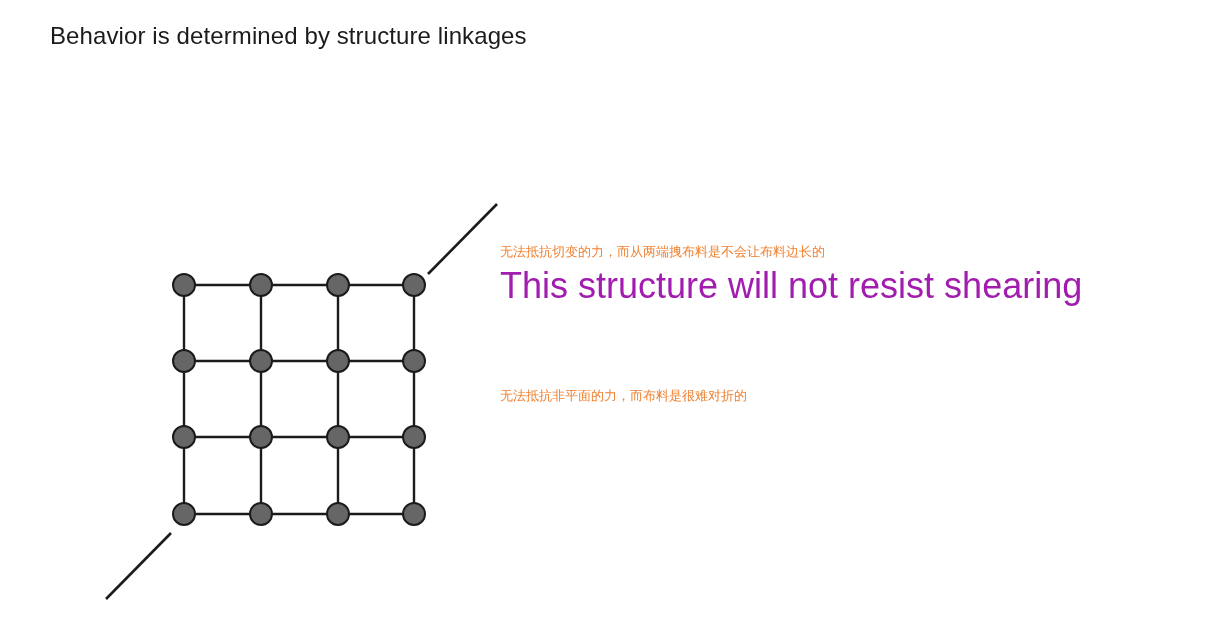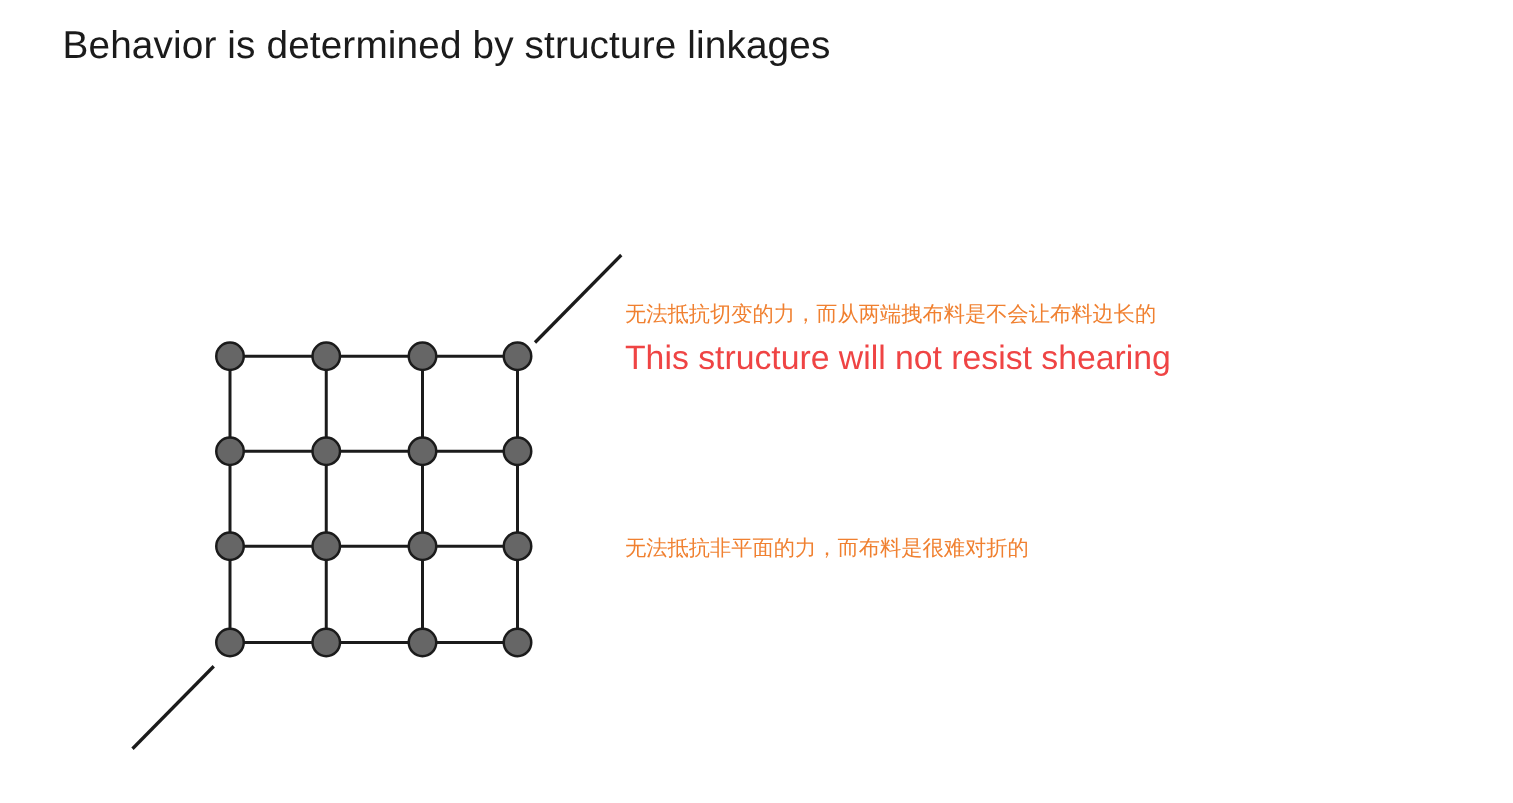--- a/index.html
+++ b/index.html
@@ -17,55 +17,55 @@
   .slide {
     position: relative;
     width: 1210px;
     height: 642px;
     background: #ffffff;
   }
   .slide-title {
     position: absolute;
     left: 50px;
     top: 16px;
-    font-size: 31px;
+    font-size: 24px;
     line-height: 40px;
     color: #1b1b1b;
     font-weight: 400;
     letter-spacing: 0.1px;
     white-space: nowrap;
     text-align: center;
   }
   .diagram-layer {
     position: absolute;
     left: 0;
     top: 0;
     width: 1210px;
     height: 642px;
     pointer-events: none;
   }
   .text-block {
     position: absolute;
     left: 500px;
   }
   .block-shear { top: 240px; }
-  .block-bend  { top: 427px; }
+  .block-bend  { top: 384px; }
 
   .zh-line {
-    font-size: 17px;
+    font-size: 13px;
     line-height: 24px;
     color: #f08030;
     white-space: nowrap;
     margin: 0 0 2px 0;
     font-family: "DejaVu Sans", "Liberation Sans", sans-serif;
   }
   .en-line {
-    font-size: 27px;
+    font-size: 36px;
     line-height: 40px;
-    color: #ef4444;
+    color: #a21caf;
     margin: 0;
     font-weight: 400;
     max-width: 640px;
   }
 </style>
 </head>
 <body>
 
 <div class="slide">
 

